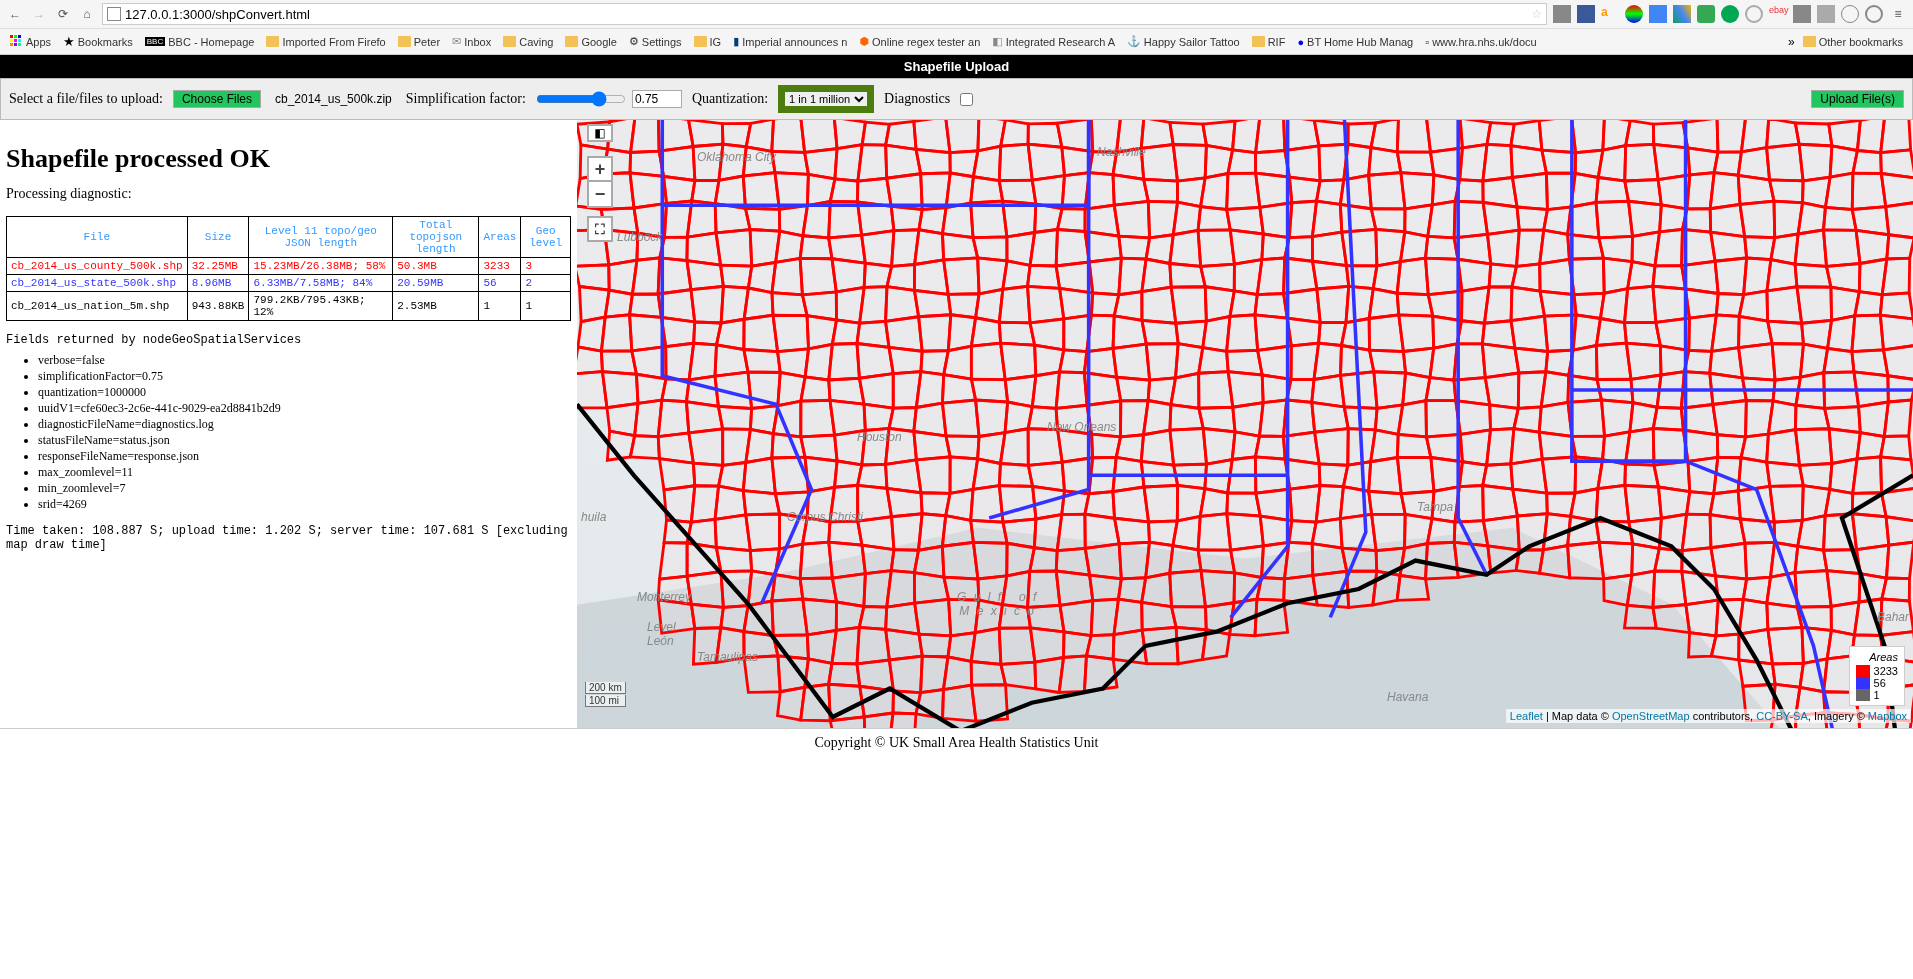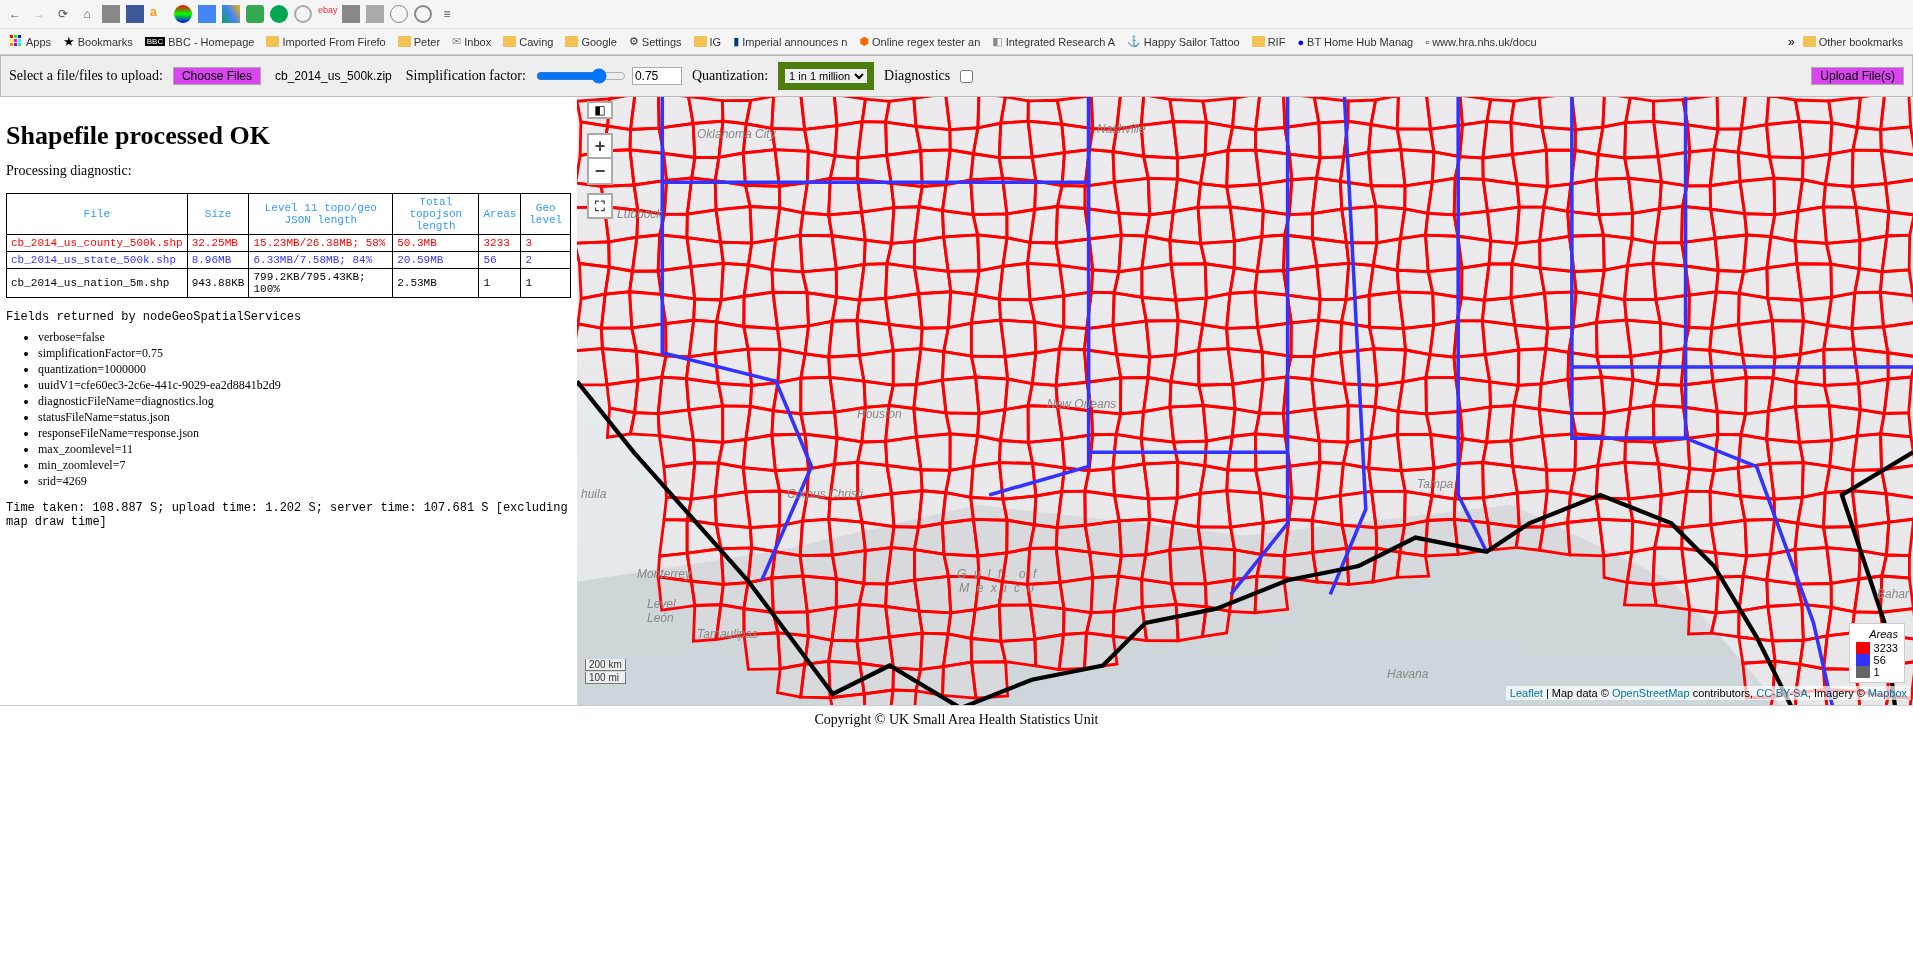--- a/index.html
+++ b/index.html
@@ -19,21 +19,21 @@
 .bm-item { display: flex; align-items: center; gap: 3px; padding: 2px 4px; font-size: 11px; color: #333; white-space: nowrap; cursor: pointer; }
 .bm-folder { width: 13px; height: 11px; background: #f4c157; border-radius: 1px; }
 .bm-star { color: #000; font-size: 13px; }
 .bm-right { margin-left: auto; display: flex; gap: 4px; align-items: center; }
 
 
 .page { background: #fff; position: relative; }
 .header-bar { background: #000; color: #fff; text-align: center; font-weight: bold; font-size: 13px; padding: 4px 0; }
 .controls-bar { background: #eee; border: 1px solid #bbb; padding: 6px 8px; display: flex; align-items: center; gap: 10px; position: relative; }
 .controls-bar label { font-family: "Times New Roman", serif; font-size: 14px; }
-.btn { background: #d946ef; border: 1px solid #aaa; padding: 1px 8px; font-size: 12px; cursor: pointer; }
+.btn { background: #22c55e; border: 1px solid #aaa; padding: 1px 8px; font-size: 12px; cursor: pointer; }
 .file-name { padding: 0 4px; font-size: 12px; }
 .slider-wrap { display: flex; align-items: center; gap: 6px; }
 .slider { width: 90px; }
 .num-input { width: 50px; border: 1px solid #aaa; padding: 1px 2px; font-size: 12px; }
 select { border: 7px solid #4d7c0f; font-size: 11px; background: #efefef; }
 .upload-btn { position: absolute; right: 8px; }
 
 .content-split { display: flex; }
 .left-pane { width: 577px; padding: 10px 6px; }
 .right-pane { flex: 1; position: relative; height: 608px; overflow: hidden; }
@@ -79,20 +79,25 @@
 </style>
 </head>
 <body>
 
 <div class="browser-chrome">
   <div class="nav-bar">
     <span class="nav-icon">←</span>
     <span class="nav-icon" style="opacity:.4">→</span>
     <span class="nav-icon">⟳</span>
     <span class="nav-icon">⌂</span>
+    <div class="address-bar">
+      <span class="page-icon"></span>
+      <input type="text" value="127.0.0.1:3000/shpConvert.html" style="">
+      <span style="color:#ccc">☆</span>
+    </div>
     <div class="toolbar-icons">
       <span class="tb-icon" style="background:#888"></span>
       <span class="tb-icon" style="background:#3b5998"></span>
       <span class="tb-icon" style="color:#ff9900;font-weight:bold">a</span>
       <span class="tb-icon" style="background:linear-gradient(#f00,#0f0,#00f);border-radius:50%"></span>
       <span class="tb-icon" style="background:#4285f4"></span>
       <span class="tb-icon" style="background:linear-gradient(60deg,#0f9d58,#4285f4,#f4b400)"></span>
       <span class="tb-icon" style="background:#34a853;border-radius:3px"></span>
       <span class="tb-icon" style="background:#00a651;border-radius:50%"></span>
       <span class="tb-icon" style="border:2px solid #aaa;border-radius:50%"></span>
@@ -187,20 +192,21 @@
       <span>»</span>
       <span class="bm-item">
           <span class="bm-folder"></span>
           <span>Other bookmarks</span>
         </span>
     </div>
   </div>
 </div>
 
 <div class="page">
+  <div class="header-bar">Shapefile Upload</div>
 
   <div class="controls-bar">
     <label>Select a file/files to upload:</label>
     <button class="btn">Choose Files</button>
     <span class="file-name">cb_2014_us_500k.zip</span>
     <label>Simplification factor:</label>
     <div class="slider-wrap">
       <input type="range" min="0" max="1" step="0.01" value="0.75" class="slider" style="">
       <input type="text" class="num-input" value="0.75" style="">
     </div>
@@ -242,21 +248,21 @@
               <td>cb_2014_us_state_500k.shp</td>
               <td>8.96MB</td>
               <td>6.33MB/7.58MB; 84%</td>
               <td>20.59MB</td>
               <td>56</td>
               <td>2</td>
             </tr>
             <tr>
               <td>cb_2014_us_nation_5m.shp</td>
               <td>943.88KB</td>
-              <td>799.2KB/795.43KB; 100%</td>
+              <td>799.2KB/795.43KB; 12%</td>
               <td>2.53MB</td>
               <td>1</td>
               <td>1</td>
             </tr>
           </tbody>
       </table>
 
       <div class="mono fields-label">Fields returned by nodeGeoSpatialServices</div>
       <ul class="fields-list mono" id="fields-list">
           <li>verbose=false</li>

